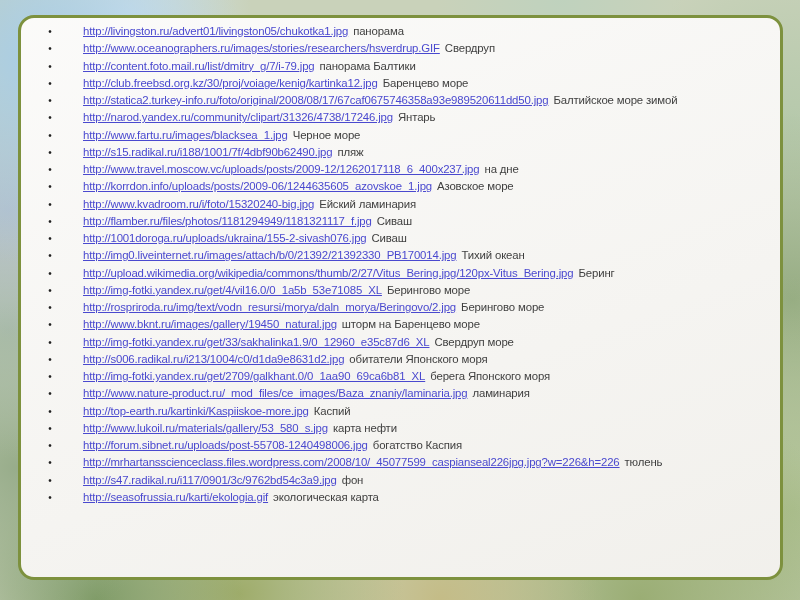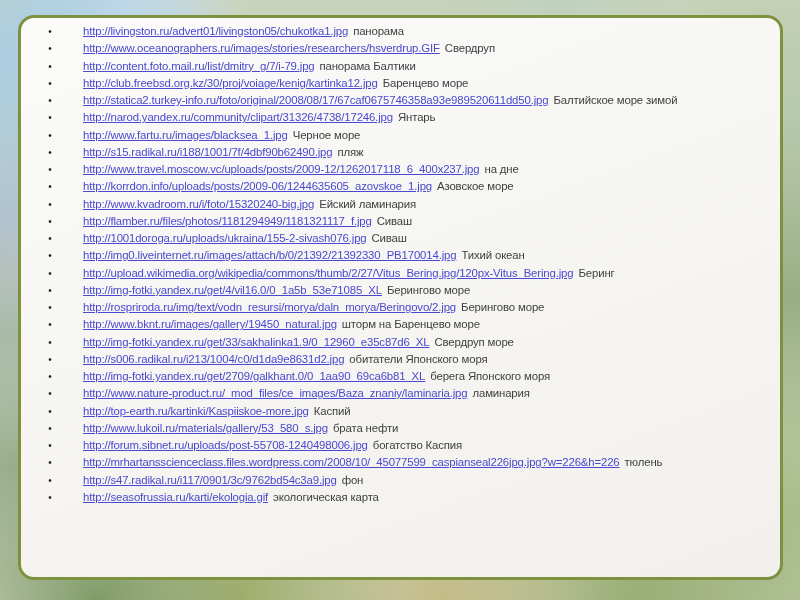--- a/index.html
+++ b/index.html
@@ -78,19 +78,19 @@
       <li><span class="bullet">•</span><a class="url" href="#">http://img0.liveinternet.ru/images/attach/b/0/21392/21392330_PB170014.jpg</a><span class="label">Тихий океан</span></li>
       <li><span class="bullet">•</span><a class="url" href="#">http://upload.wikimedia.org/wikipedia/commons/thumb/2/27/Vitus_Bering.jpg/120px-Vitus_Bering.jpg</a><span class="label">Беринг</span></li>
       <li><span class="bullet">•</span><a class="url" href="#">http://img-fotki.yandex.ru/get/4/vil16.0/0_1a5b_53e71085_XL</a><span class="label">Берингово море</span></li>
       <li><span class="bullet">•</span><a class="url" href="#">http://rospriroda.ru/img/text/vodn_resursi/morya/daln_morya/Beringovo/2.jpg</a><span class="label">Берингово море</span></li>
       <li><span class="bullet">•</span><a class="url" href="#">http://www.bknt.ru/images/gallery/19450_natural.jpg</a><span class="label">шторм на Баренцево море</span></li>
       <li><span class="bullet">•</span><a class="url" href="#">http://img-fotki.yandex.ru/get/33/sakhalinka1.9/0_12960_e35c87d6_XL</a><span class="label">Свердруп море</span></li>
       <li><span class="bullet">•</span><a class="url" href="#">http://s006.radikal.ru/i213/1004/c0/d1da9e8631d2.jpg</a><span class="label">обитатели Японского моря</span></li>
       <li><span class="bullet">•</span><a class="url" href="#">http://img-fotki.yandex.ru/get/2709/galkhant.0/0_1aa90_69ca6b81_XL</a><span class="label">берега Японского моря</span></li>
       <li><span class="bullet">•</span><a class="url" href="#">http://www.nature-product.ru/_mod_files/ce_images/Baza_znaniy/laminaria.jpg</a><span class="label">ламинария</span></li>
       <li><span class="bullet">•</span><a class="url" href="#">http://top-earth.ru/kartinki/Kaspiiskoe-more.jpg</a><span class="label">Каспий</span></li>
-      <li><span class="bullet">•</span><a class="url" href="#">http://www.lukoil.ru/materials/gallery/53_580_s.jpg</a><span class="label">брата нефти</span></li>
+      <li><span class="bullet">•</span><a class="url" href="#">http://www.lukoil.ru/materials/gallery/53_580_s.jpg</a><span class="label">карта нефти</span></li>
       <li><span class="bullet">•</span><a class="url" href="#">http://forum.sibnet.ru/uploads/post-55708-1240498006.jpg</a><span class="label">богатство Каспия</span></li>
       <li><span class="bullet">•</span><a class="url" href="#">http://mrhartansscienceclass.files.wordpress.com/2008/10/_45077599_caspianseal226jpg.jpg?w=226&amp;h=226</a><span class="label">тюлень</span></li>
       <li><span class="bullet">•</span><a class="url" href="#">http://s47.radikal.ru/i117/0901/3c/9762bd54c3a9.jpg</a><span class="label">фон</span></li>
       <li><span class="bullet">•</span><a class="url" href="#">http://seasofrussia.ru/karti/ekologia.gif</a><span class="label">экологическая карта</span></li>
     </ul>
 </div>
 
 </body></html>

